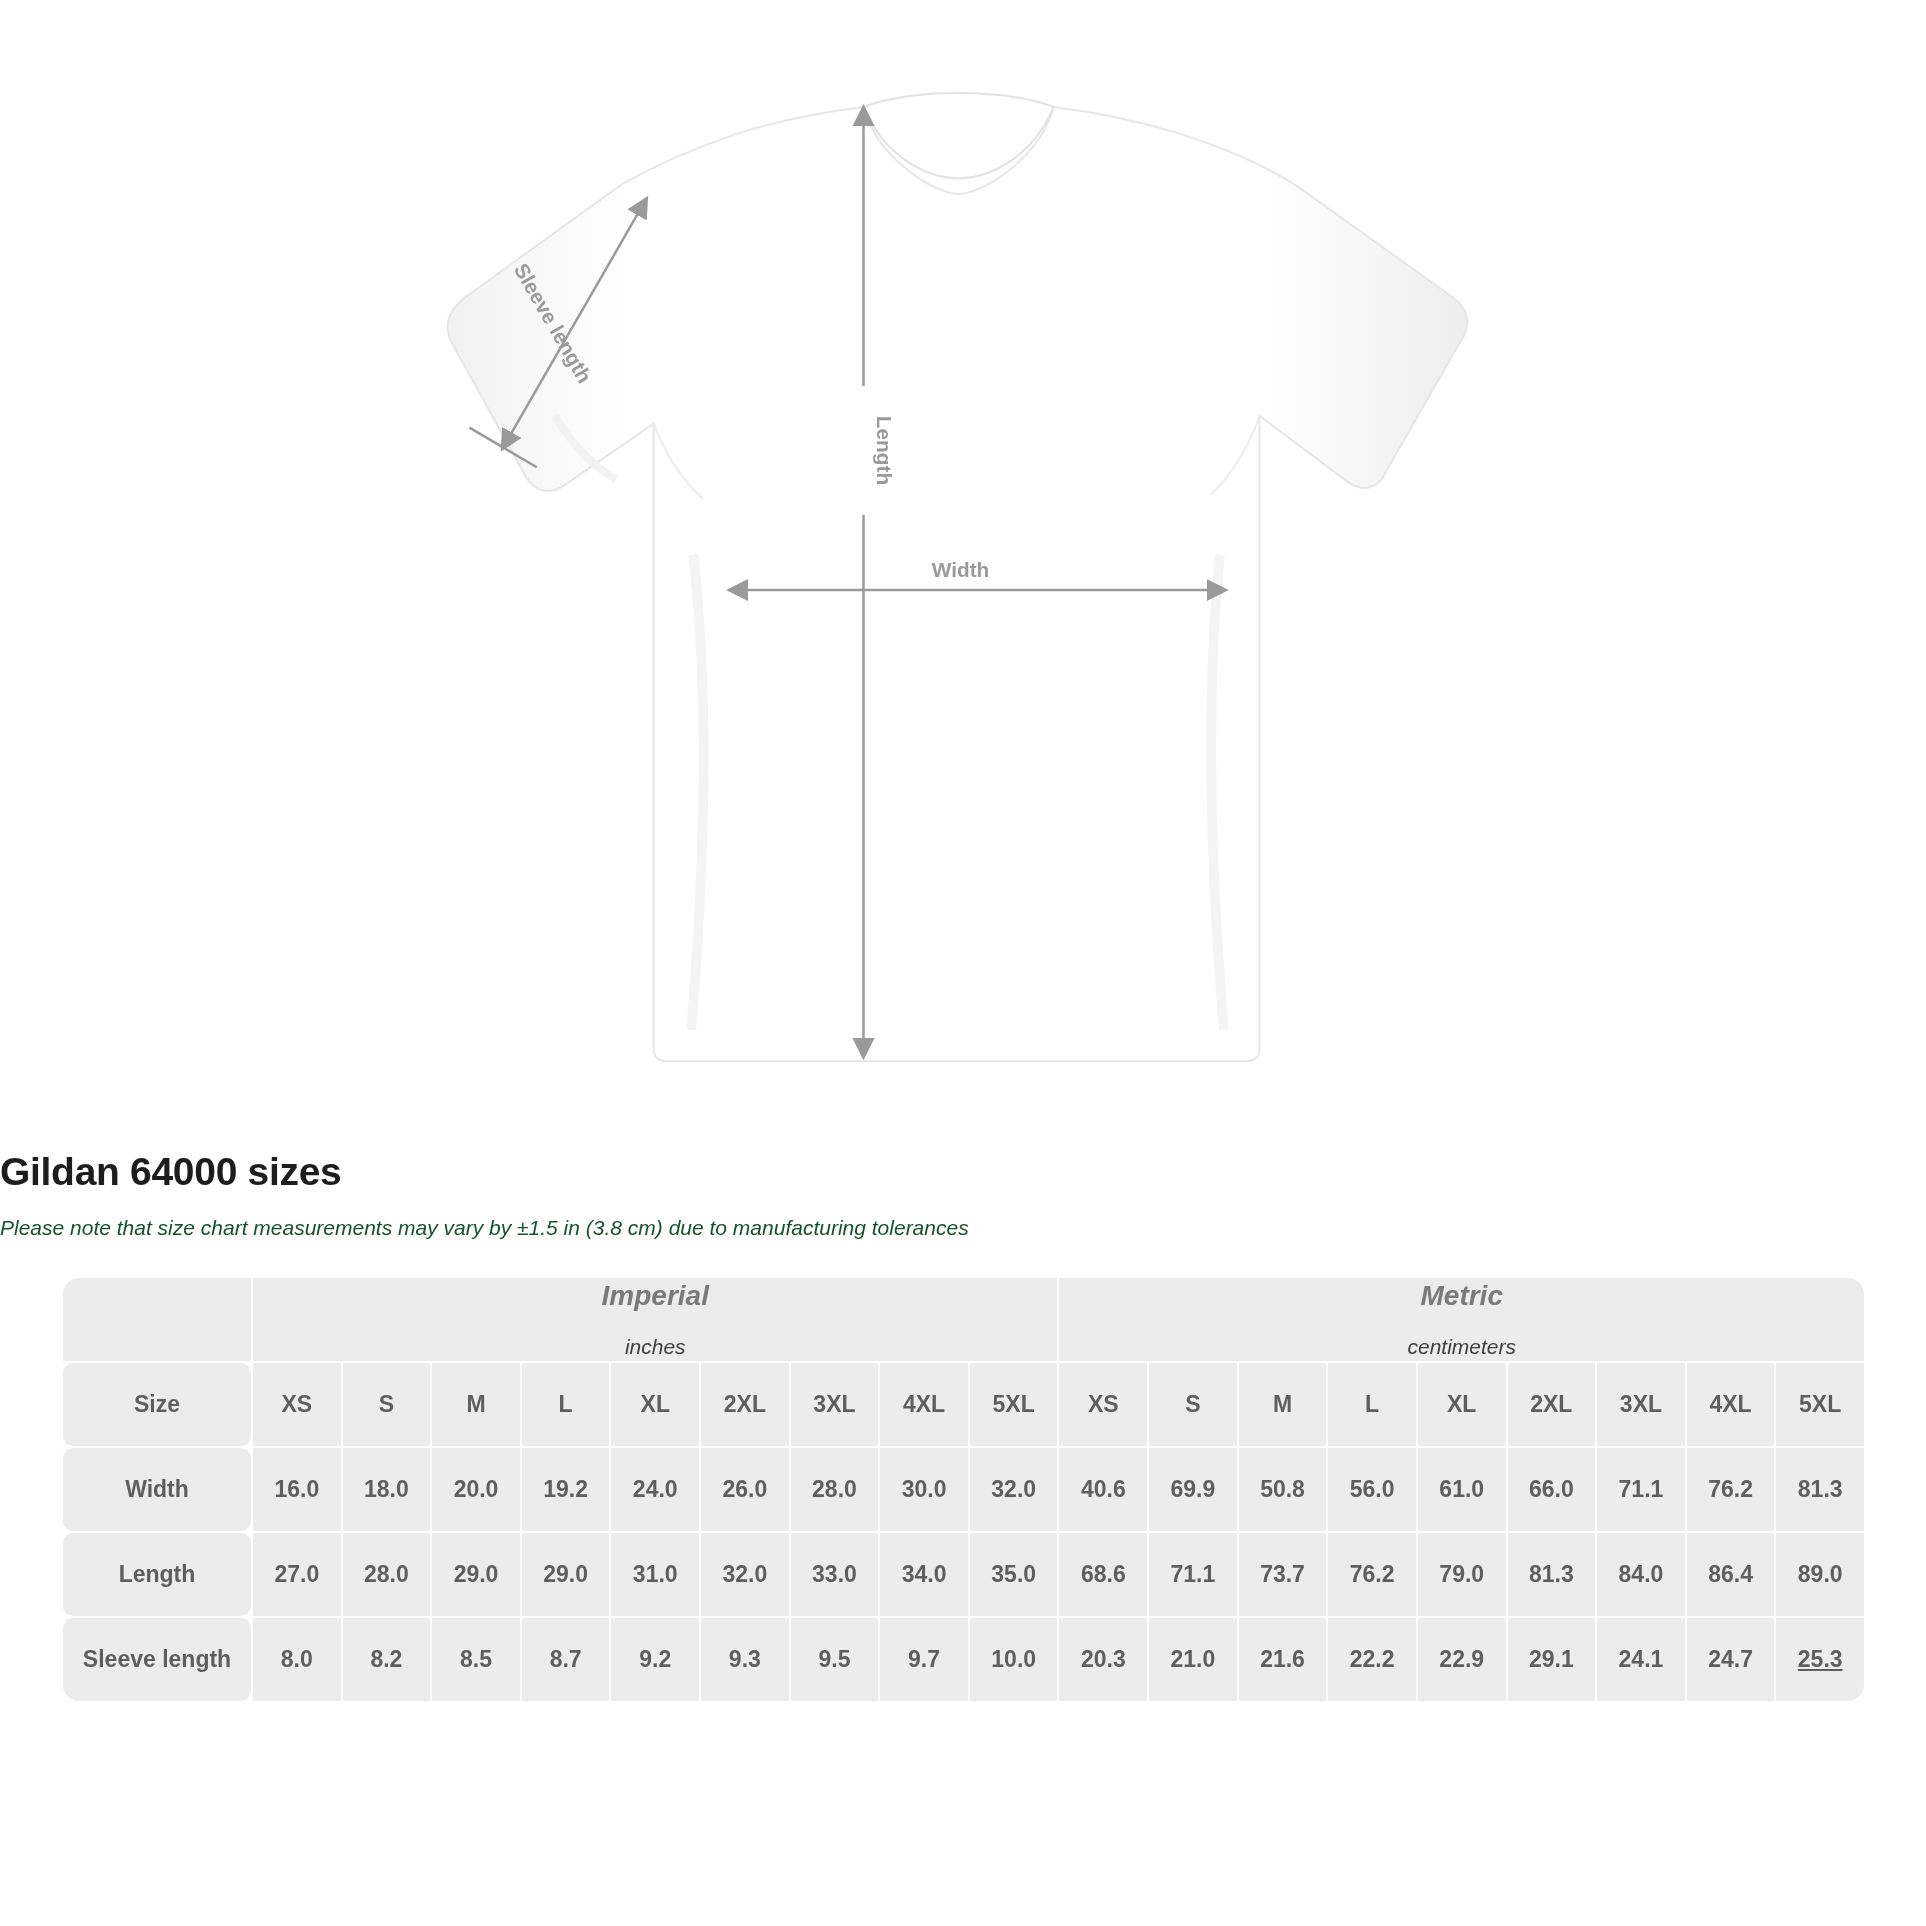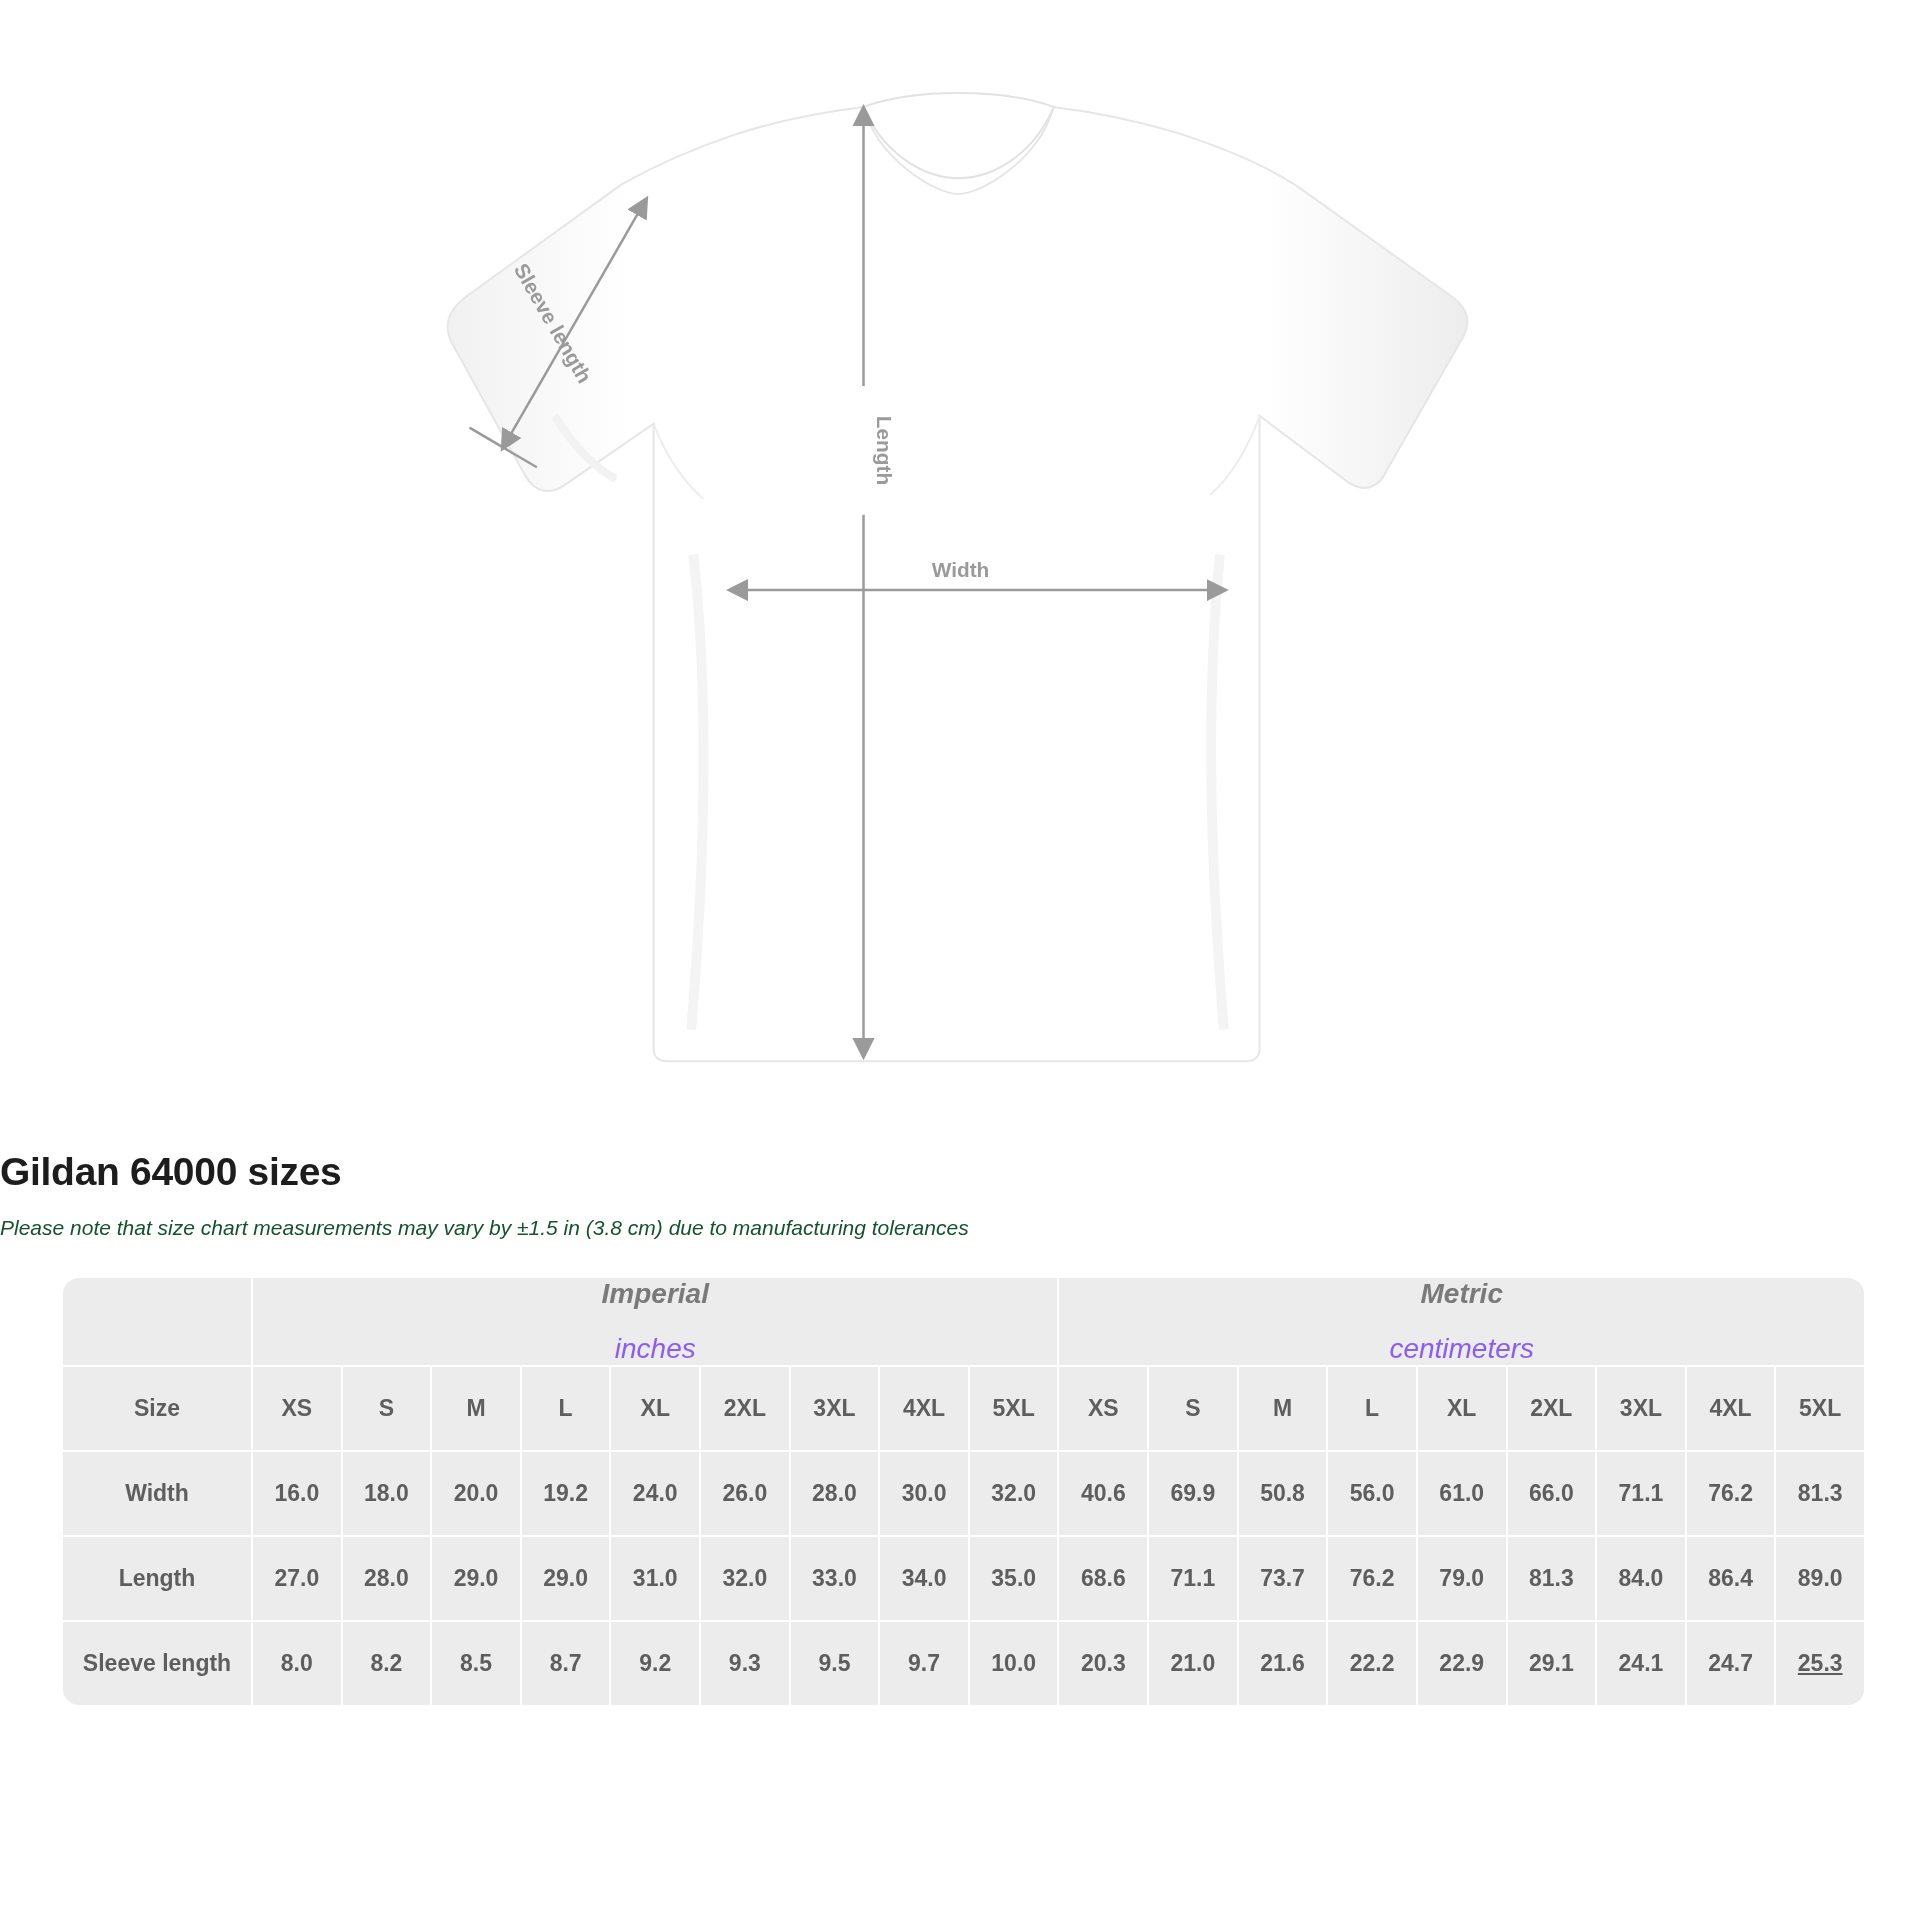--- a/index.html
+++ b/index.html
@@ -91,32 +91,33 @@
   }
   .unit-name {
     font-size: 28px;
     font-style: italic;
     font-weight: bold;
     color: #7a7a7a;
     display: block;
     line-height: 1.15;
   }
   .unit-sub {
-    font-size: 28px;
+    font-size: 21px;
     font-style: italic;
     font-weight: normal;
-    color: #8b5cf6;
+    color: #404040;
     display: block;
     margin-top: 23px;
   }
   .corner-cell { background: #ececec !important; }
   .row-head {
     font-size: 25px;
     color: #565656;
     font-weight: bold;
+    border-radius: 10px;
   }
   .head-row td { color: #565656; font-size: 25px; }
   .data-cell { color: #6a6a6a; font-weight: bold; font-size: 23px; }
   .label-col { width: 188px; }
 </style>
 </head>
 <body>
 
 <div class="page">
 

